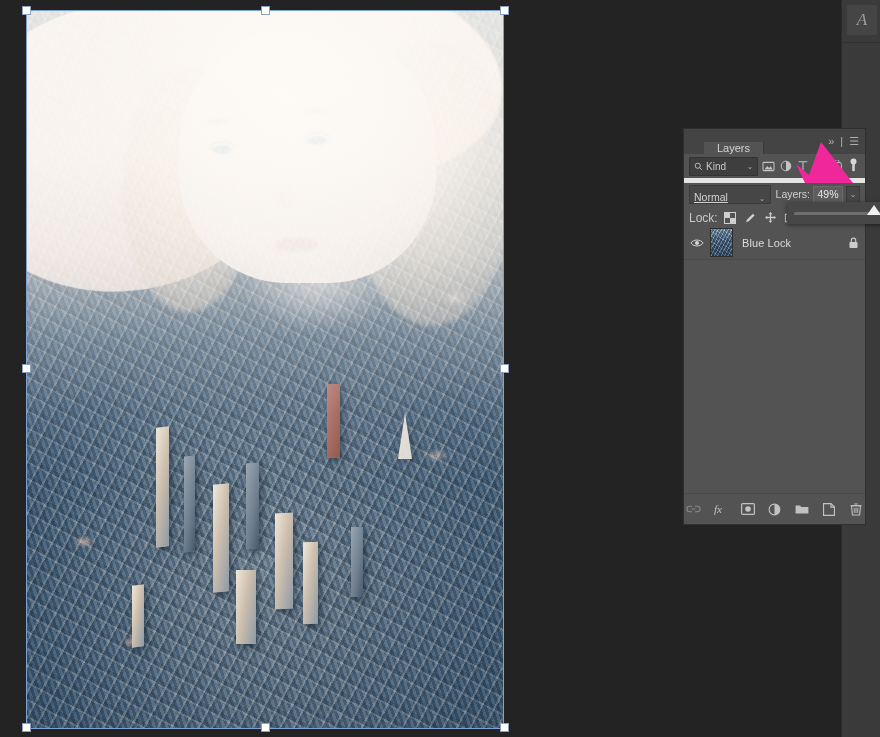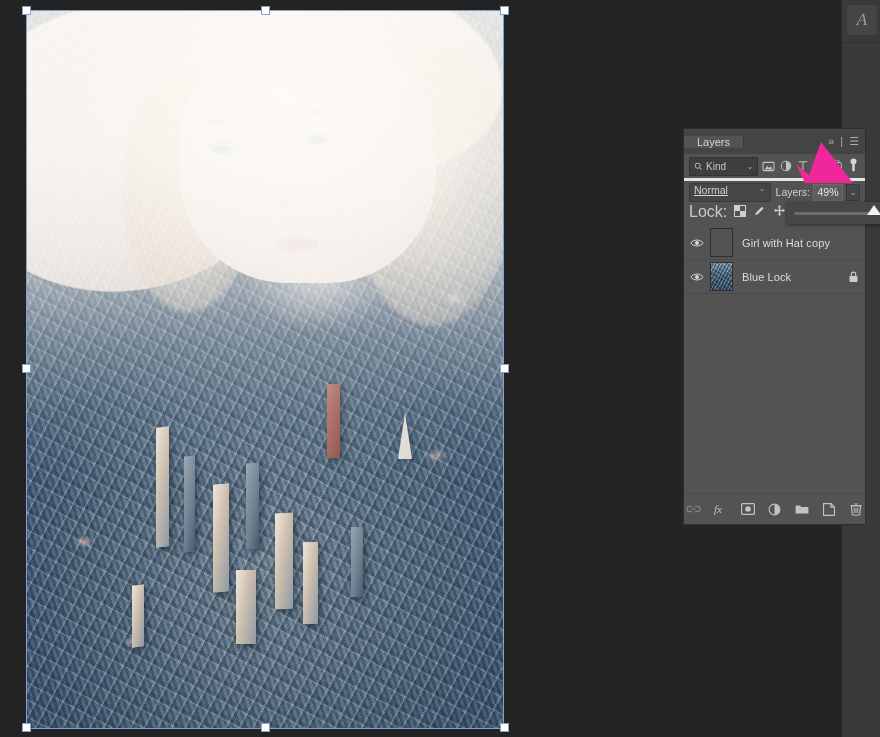--- a/index.html
+++ b/index.html
@@ -102,46 +102,46 @@
   #dock-strip{position:absolute;right:0;top:0;width:38px;height:737px;background:#3a3a3a;
               border-left:1px solid #2b2b2b;}
   #dock-btn-character{position:absolute;left:5px;top:5px;width:30px;height:30px;background:#454545;
               border-radius:2px;display:flex;align-items:center;justify-content:center;
               color:#9d9d9d;font-family:"Liberation Serif",serif;font-style:italic;font-size:17px;}
   #dock-strip .dock-sep{position:absolute;left:0;right:0;top:42px;height:1px;background:#303030;}
 
   
   #layers-panel{position:absolute;left:684px;top:129px;width:181px;height:395px;
                 background:#535353;box-shadow:0 0 0 1px #2f2f2f;}
-  #panel-tabbar{height:25px;background:#444;position:relative;display:flex;align-items:center;}
+  #panel-tabbar{height:25px;background:#444;position:relative;display:flex;align-items:flex-end;padding-left:20px;}
   #tab-layers{background:#535353;color:#d4d4d4;font-size:11px;display:flex;align-items:center;
               padding:0 13px;border-right:1px solid #3a3a3a;}
   #panel-tab-tools{position:absolute;right:6px;top:0;height:25px;display:flex;align-items:center;gap:6px;}
   .tb-ico{color:#b0b0b0;font-size:11px;line-height:1;cursor:default;}
 
   #filter-row{height:24px;background:#535353;display:flex;align-items:center;padding:0 5px;gap:4px;
-              border-bottom:3px solid #e5e5e5;}
+              border-bottom:5px solid #e5e5e5;}
   #kind-select{width:78px;height:17px;background:#3e3e3e;border:1px solid #333;border-radius:1px;
                display:flex;align-items:center;padding:0 4px;gap:3px;color:#c8c8c8;font-size:10px;position:relative;}
   #kind-select .caret{position:absolute;right:4px;color:#a8a8a8;font-size:8px;}
   .filt{width:17px;height:16px;display:flex;align-items:center;justify-content:center;color:#c3c3c3;}
   .filt svg{display:block;}
 
   #blend-row{height:22px;background:#535353;display:flex;align-items:center;padding:0 5px;gap:5px;}
   #blend-select{width:110px;height:17px;background:#464646;border:1px solid #3a3a3a;border-radius:1px;
-                display:flex;align-items:flex-start;padding:0 4px;color:#d2d2d2;font-size:10.5px;position:relative;text-decoration:underline;}
+                display:flex;align-items:flex-end;padding:0 4px;color:#d2d2d2;font-size:10.5px;position:relative;text-decoration:underline;}
   #blend-select .caret{position:absolute;right:4px;color:#a8a8a8;font-size:8px;}
   #opacity-group{display:flex;align-items:center;gap:3px;color:#cfcfcf;font-size:10.5px;}
   #opacity-value{width:28px;height:15px;background:#5e5e5e;border:1px solid #6a6a6a;color:#e6e6e6;
                  font-size:10.5px;display:flex;align-items:center;justify-content:center;}
   #opacity-caret{width:12px;height:15px;background:#464646;border:1px solid #3a3a3a;color:#b0b0b0;
                  font-size:8px;display:flex;align-items:center;justify-content:center;}
 
-  #lock-row{height:20px;background:#535353;display:flex;align-items:flex-start;padding:0 5px;gap:5px;
-            color:#c9c9c9;font-size:16px;}
+  #lock-row{height:20px;background:#535353;display:flex;align-items:flex-end;padding:0 5px;gap:5px;
+            color:#c9c9c9;font-size:12px;}
   .lk{width:15px;height:15px;display:flex;align-items:center;justify-content:center;color:#cfcfcf;}
 
   
   #opacity-slider-popup{position:absolute;left:103px;top:73px;width:114px;height:22px;background:#474747;
         box-shadow:0 1px 4px rgba(0,0,0,.5);display:flex;align-items:center;padding:0 7px;z-index:9;}
   #opacity-track{position:relative;width:100%;height:3px;background:#6e6e6e;border-radius:2px;}
   #opacity-thumb{position:absolute;left:68%;top:-7px;width:0;height:0;margin-left:-7px;
         border-left:7px solid transparent;border-right:7px solid transparent;border-bottom:10px solid #f2f2f2;}
 
   
@@ -337,33 +337,20 @@
 
   <div id="opacity-slider-popup">
     <div id="opacity-track">
       <div id="opacity-thumb" style="left: 70%;"></div>
     </div>
   </div>
 
   <div id="layer-list">
 
 
-    <div class="layer-row">
-      <div class="eye-cell">
-        <svg width="14" height="10" viewBox="0 0 16 11">
-          <path d="M1 5.5 C4 1 12 1 15 5.5 C12 10 4 10 1 5.5 Z" fill="none" stroke="#d6d6d6" stroke-width="1.1"></path>
-          <circle cx="8" cy="5.5" r="2.3" fill="#d6d6d6"></circle>
-        </svg>
-      </div>
-      <div class="thumb">
-          <div class="t-girl"></div>
-        </div>
-      <div class="layer-name">Girl with Hat copy</div>
-      <div class="lock-cell"></div>
-    </div>
 
     <div class="layer-row">
       <div class="eye-cell">
         <svg width="14" height="10" viewBox="0 0 16 11">
           <path d="M1 5.5 C4 1 12 1 15 5.5 C12 10 4 10 1 5.5 Z" fill="none" stroke="#d6d6d6" stroke-width="1.1"></path>
           <circle cx="8" cy="5.5" r="2.3" fill="#d6d6d6"></circle>
         </svg>
       </div>
       <div class="thumb">
           <div class="t-city"></div>

